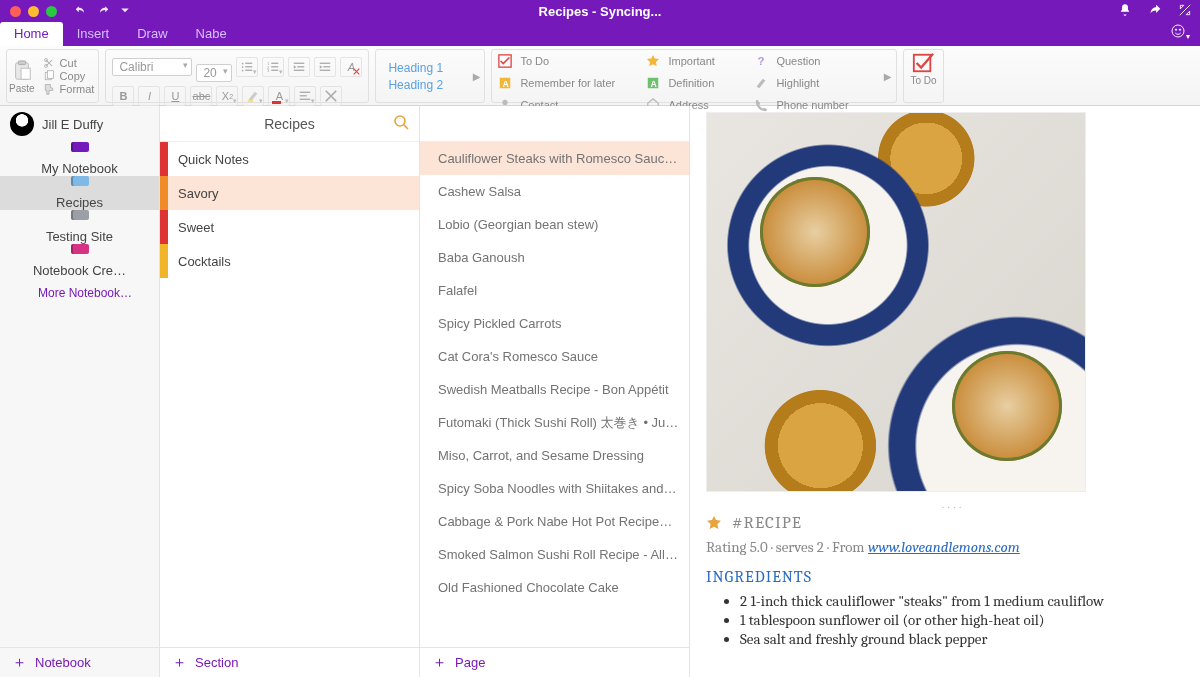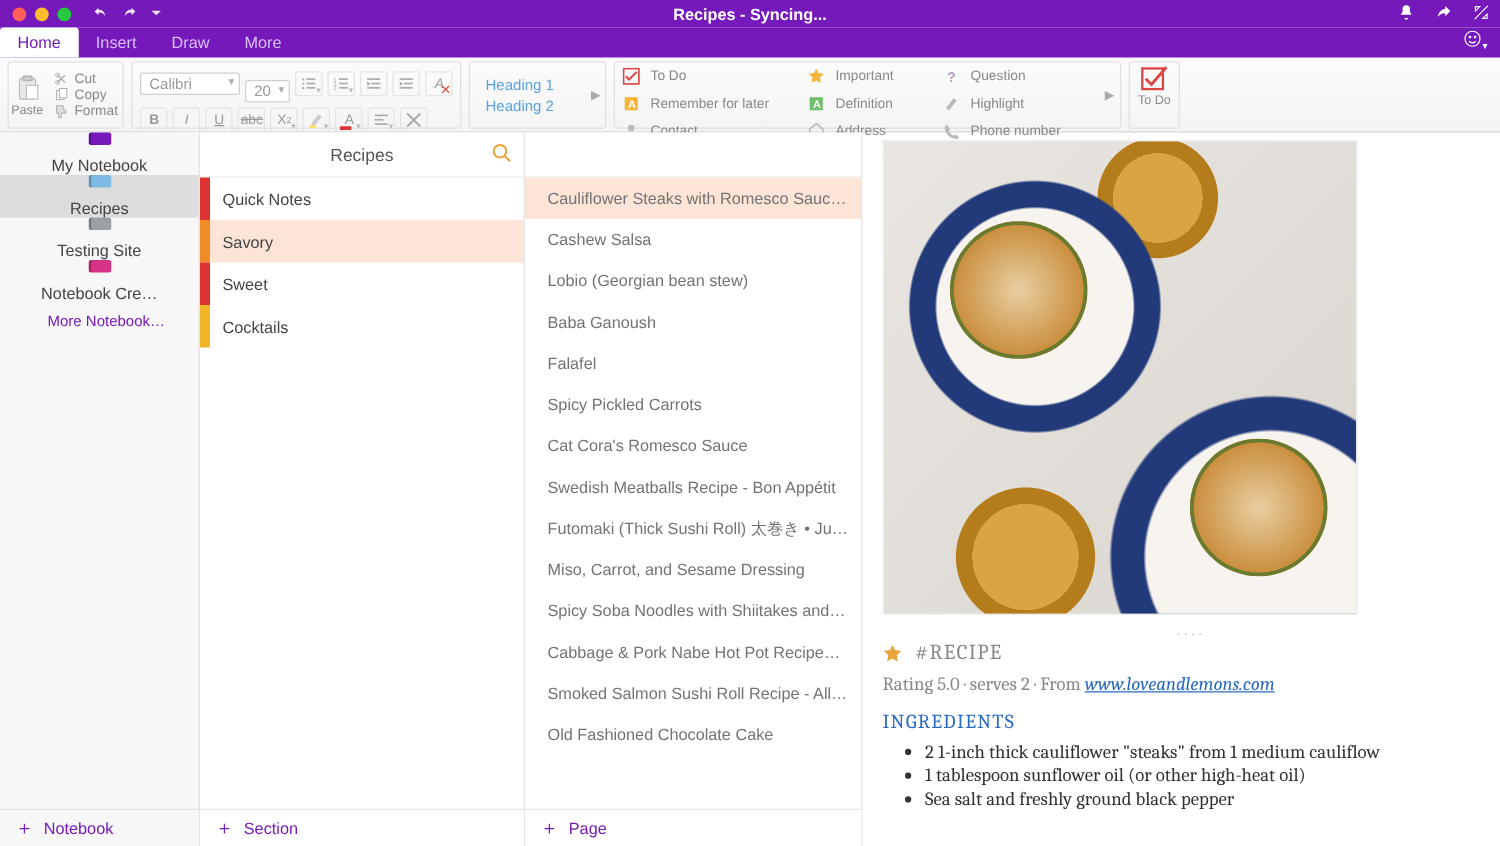--- a/index.html
+++ b/index.html
@@ -138,21 +138,21 @@
           <path d="M4 4h6L4 10V4zm16 16h-6l6-6v6z" stroke="#fff" stroke-width="1.5" fill="none"></path>
           <path d="M3 21L21 3" stroke="#fff" stroke-width="1.5"></path>
         </svg></span>
   </div>
 </div>
 
 <div class="menubar">
   <div class="tab active">Home</div>
   <div class="tab">Insert</div>
   <div class="tab">Draw</div>
-  <div class="tab">More</div>
+  <div class="tab">Nabe</div>
   <span class="smiley"><svg viewBox="0 0 24 24">
         <circle cx="12" cy="12" r="9"></circle>
         <circle cx="9" cy="10" r="1" fill="#fff"></circle>
         <circle cx="15" cy="10" r="1" fill="#fff"></circle>
         <path d="M8 15c1.2 1.3 2.6 2 4 2s2.8-.7 4-2"></path>
       </svg><span style="font-size:8px;color:#fff;">▾</span></span>
 </div>
 
 <div class="ribbon">
   <div class="group clip">
@@ -335,20 +335,24 @@
         <rect x="2" y="3" width="18" height="18" fill="none" stroke="#d44" stroke-width="2"></rect>
         <path d="M5 12l5 5L23 2" stroke="#d44" stroke-width="2.5" fill="none"></path>
       </svg>
     <span>To Do</span>
   </div>
 </div>
 
 <div class="workspace">
 
   <div class="col sidebar">
+    <div class="user">
+      <div class="avatar"></div>
+      <span>Jill E Duffy</span>
+    </div>
     <div id="nblist">
         <div class="nb">
           <div class="nbicon" style="background:#7619ba;box-shadow:inset 2px 0 0 rgba(0,0,0,.25)"></div>
           <span>My Notebook</span>
         </div>
         <div class="nb sel">
           <div class="nbicon" style="background:#7fb9e6;box-shadow:inset 2px 0 0 rgba(0,0,0,.25)"></div>
           <span>Recipes</span>
         </div>
         <div class="nb">

